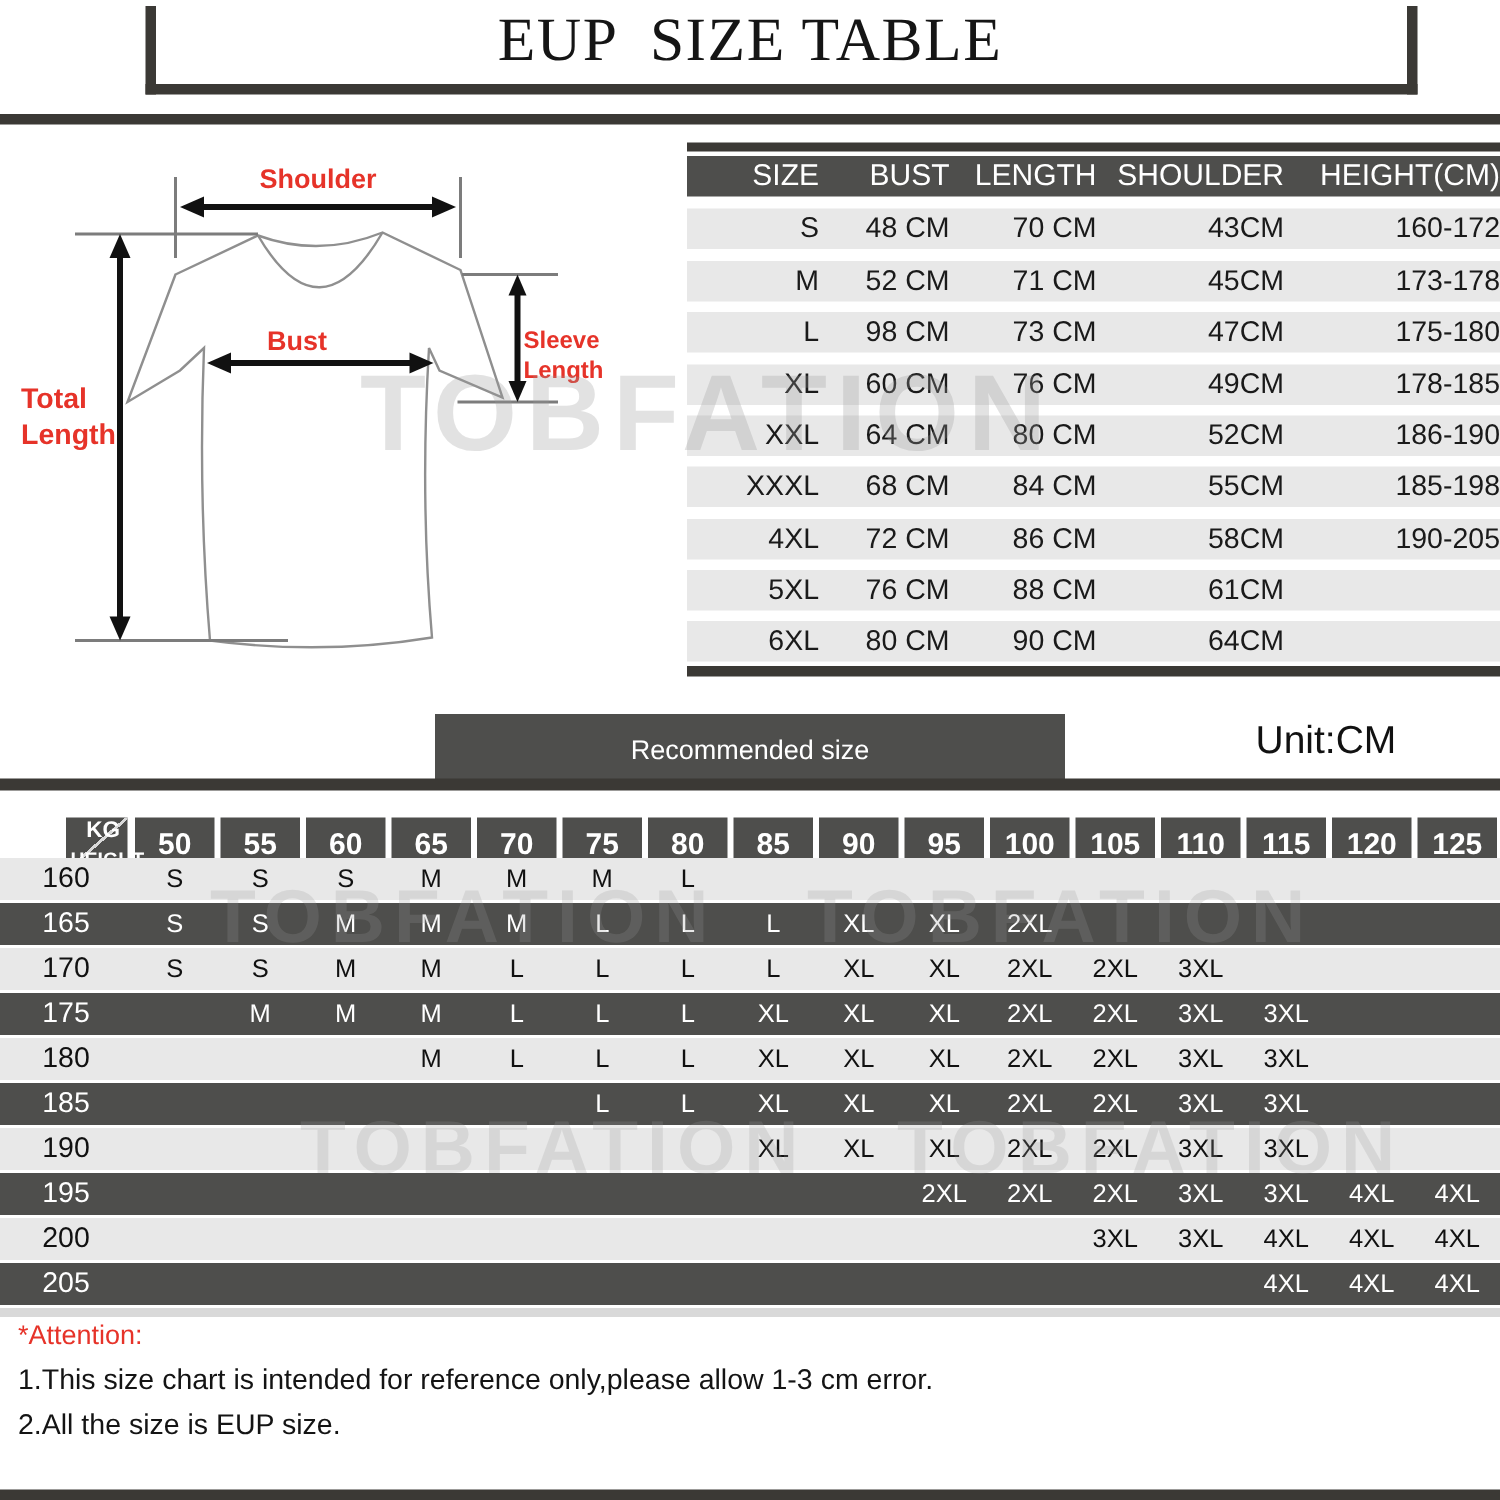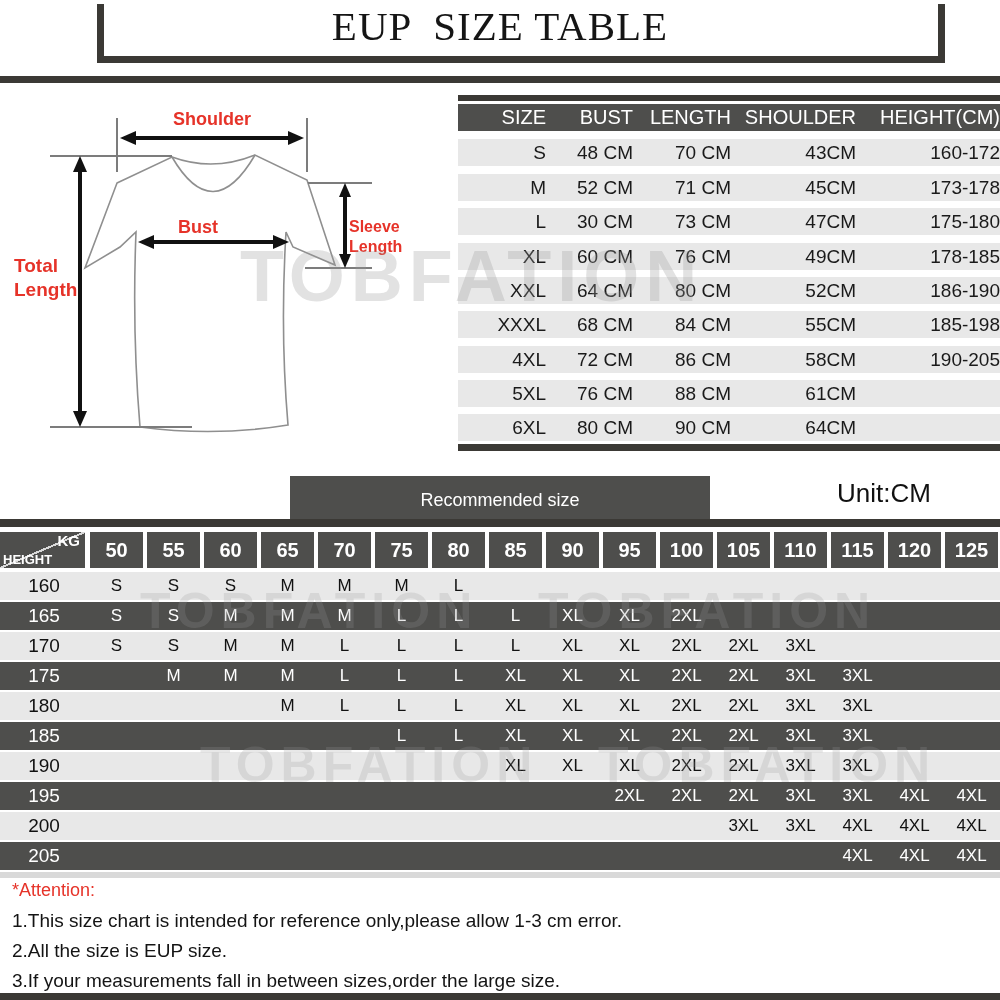--- a/index.html
+++ b/index.html
@@ -23,23 +23,23 @@
   .shead{top:104px;height:27px;background:#4e4e4c;color:#fff;font-size:20px;}
   .srow{height:27px;background:#e8e8e8;font-size:19px;color:#1a1a1a;}
   
   .rec-bar{position:absolute;left:290px;top:476px;width:420px;height:48px;background:#4e4e4c;
     color:#fff;font-size:18px;display:flex;align-items:center;justify-content:center;}
   .unit{position:absolute;left:837px;top:478px;width:140px;font-size:26px;color:#111;}
   
   .mhead,.mrow{position:absolute;left:0;width:1000px;display:grid;
     grid-template-columns:88px repeat(16,1fr);align-items:center;text-align:center;}
   .mhead{top:532px;height:36px;font-size:20px;font-weight:600;color:#fff;}
-  .khc{background:#4e4e4c;height:36px;line-height:36px;margin:0 2px;}
+  .khc{background:#4e4e4c;height:36px;line-height:36px;margin:13px 2px;}
   .corner{position:relative;background:#4e4e4c;height:36px;margin-right:3px;
-    background-image:linear-gradient(to bottom right,transparent calc(50% - 1px),#d9d9d9 calc(50% - 1px),#d9d9d9 calc(50% + 1px),transparent calc(50% + 1px));}
+    background-image:linear-gradient(to bottom right,transparent calc(50% - 1px),#d9d9d9 calc(50% - 1px),#d9d9d9 calc(50% + 1px),transparent calc(50% + 1px));margin-left:44px;}
   .corner .kg{position:absolute;right:5px;top:0px;font-size:15px;font-weight:600;}
   .corner .ht{position:absolute;left:3px;bottom:1px;font-size:13px;font-weight:600;}
   .mrow{height:28px;font-size:17px;}
   .mrow.light{background:#e8e8e8;color:#111;}
   .mrow.dark{background:#4e4e4c;color:#fff;}
   .mh{font-size:19px;}
   .gray-strip{position:absolute;left:0;top:872px;width:1000px;height:6px;background:#d9d9d9;}
   
   .att-title{position:absolute;left:12px;top:880px;font-size:18px;color:#e63329;}
   .att-line{position:absolute;left:12px;font-size:19px;color:#141414;}
@@ -108,21 +108,21 @@
     </div>
   <div class="srow" style="top:174px">
       <div>M</div>
       <div>52 CM</div>
       <div>71 CM</div>
       <div>45CM</div>
       <div>173-178</div>
     </div>
   <div class="srow" style="top:208px">
       <div>L</div>
-      <div>30 CM</div>
+      <div>98 CM</div>
       <div>73 CM</div>
       <div>47CM</div>
       <div>175-180</div>
     </div>
   <div class="srow" style="top:243px">
       <div>XL</div>
       <div>60 CM</div>
       <div>76 CM</div>
       <div>49CM</div>
       <div>178-185</div>
@@ -382,20 +382,19 @@
       <div>4XL</div>
       <div>4XL</div>
       <div>4XL</div>
     </div>
 
   <div class="gray-strip"></div>
 
   <div class="att-title">*Attention:</div>
   <div class="att-line" style="top:910px">1.This size chart is intended for reference only,please allow 1-3 cm error.</div>
   <div class="att-line" style="top:940px">2.All the size is EUP size.</div>
-  <div class="att-line" style="top:970px">3.If your measurements fall in between sizes,order the large size.</div>
   <div class="hbar" style="top:993px;height:7px"></div>
 
   <div class="wm" style="left:240px;top:235px;font-size:72px">TOBFATION</div>
   <div class="wm" style="left:140px;top:582px;font-size:50px;opacity:.22">TOBFATION   TOBFATION</div>
   <div class="wm" style="left:200px;top:736px;font-size:50px;opacity:.22">TOBFATION   TOBFATION</div>
 
 </div>
 
 </body></html>

